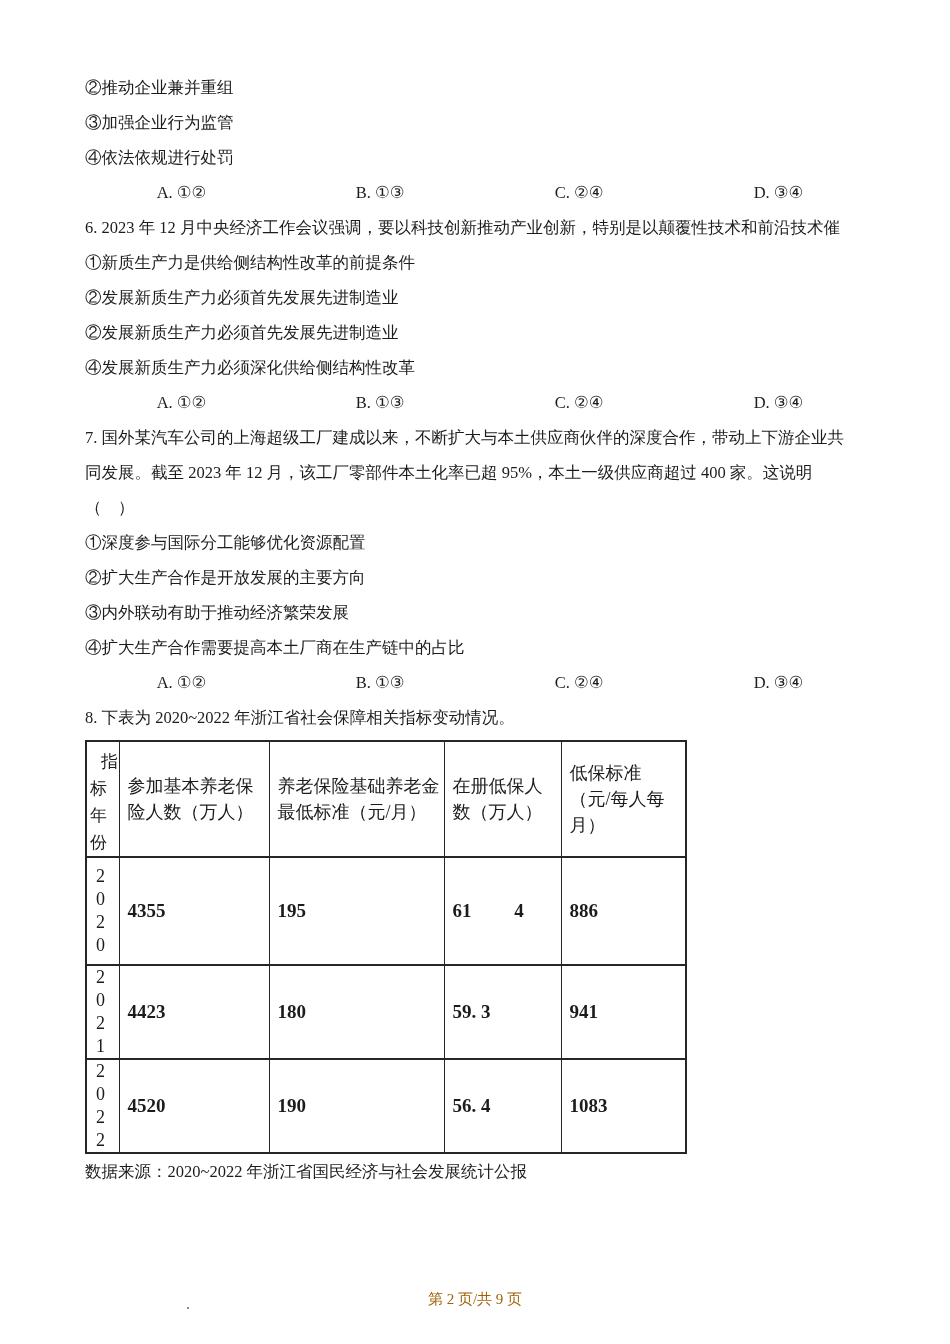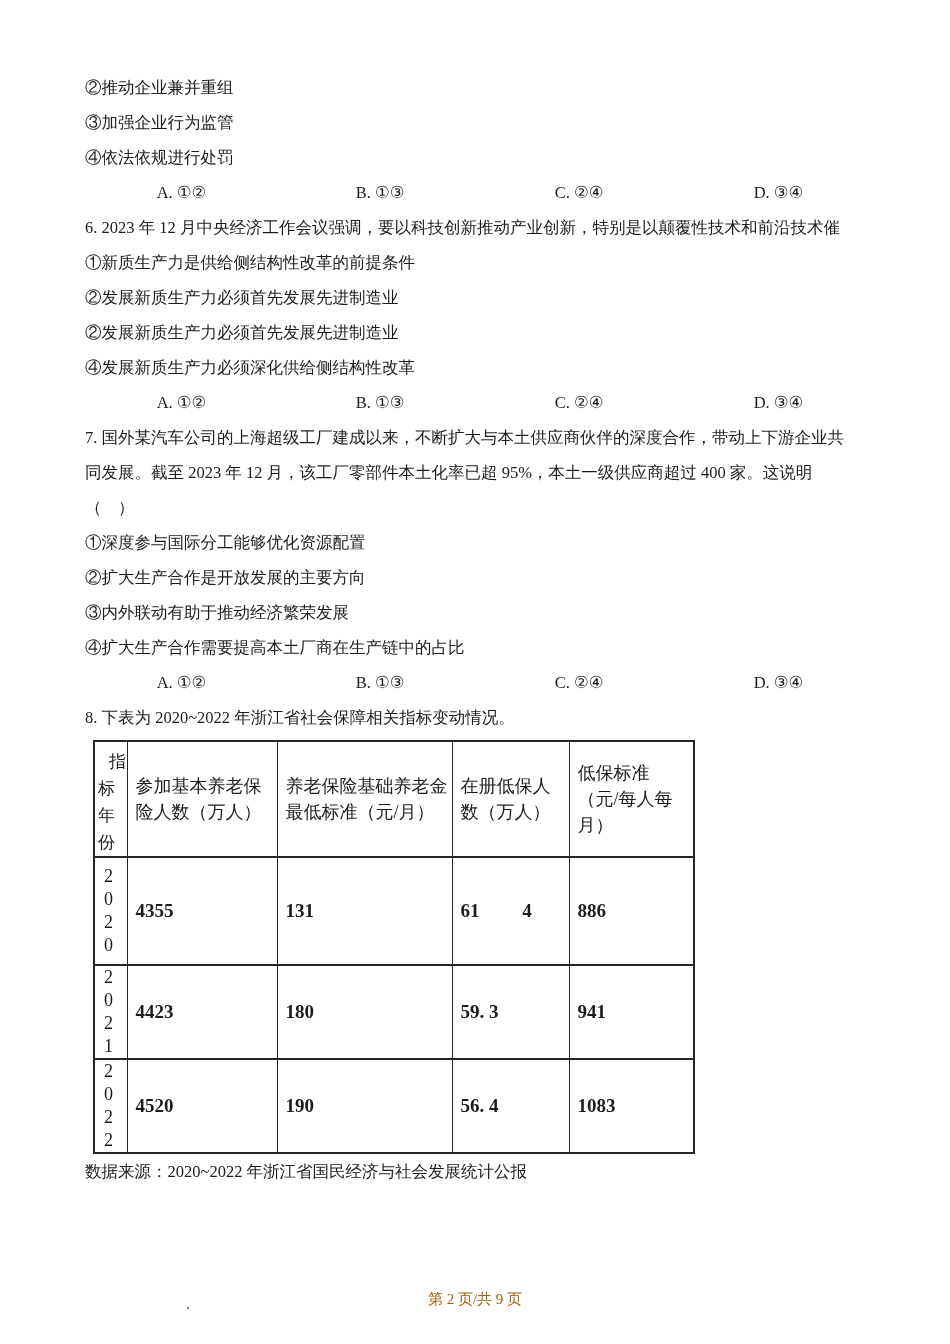--- a/index.html
+++ b/index.html
@@ -36,21 +36,21 @@
 
   
   table.stats {
     border-collapse: collapse;
     table-layout: fixed;
     width: 600px;
     margin-top: 5px;
     color: #1c1c1c;
   }
   table.stats, table.stats td { border: 1px solid #262626; }
-  table.stats { border-width: 2px; margin-left: 8px; }
+  table.stats { border-width: 2px; }
   table.stats tr.body-row > td { border-top-width: 2px; }
   table.stats td { padding: 0; vertical-align: middle; overflow: visible; }
 
   td.corner-cell { vertical-align: top; }
   .corner-stack {
     width: 21px;
     margin: 6px 0 0 3px;
     font-size: 17px;
     line-height: 27px;
     word-break: break-all;
@@ -179,21 +179,21 @@
         </tr>
 
         <tr class="body-row" style="height:108px">
           <td>
             <div class="year-stack">2020</div>
           </td>
           <td>
               <span class="vcell">4355</span>
             </td>
           <td>
-              <span class="vcell">131</span>
+              <span class="vcell">195</span>
             </td>
           <td>
               <span class="vcell">61         4</span>
             </td>
           <td>
               <span class="vcell">886</span>
             </td>
         </tr>
 
         <tr class="body-row" style="height:94px">

